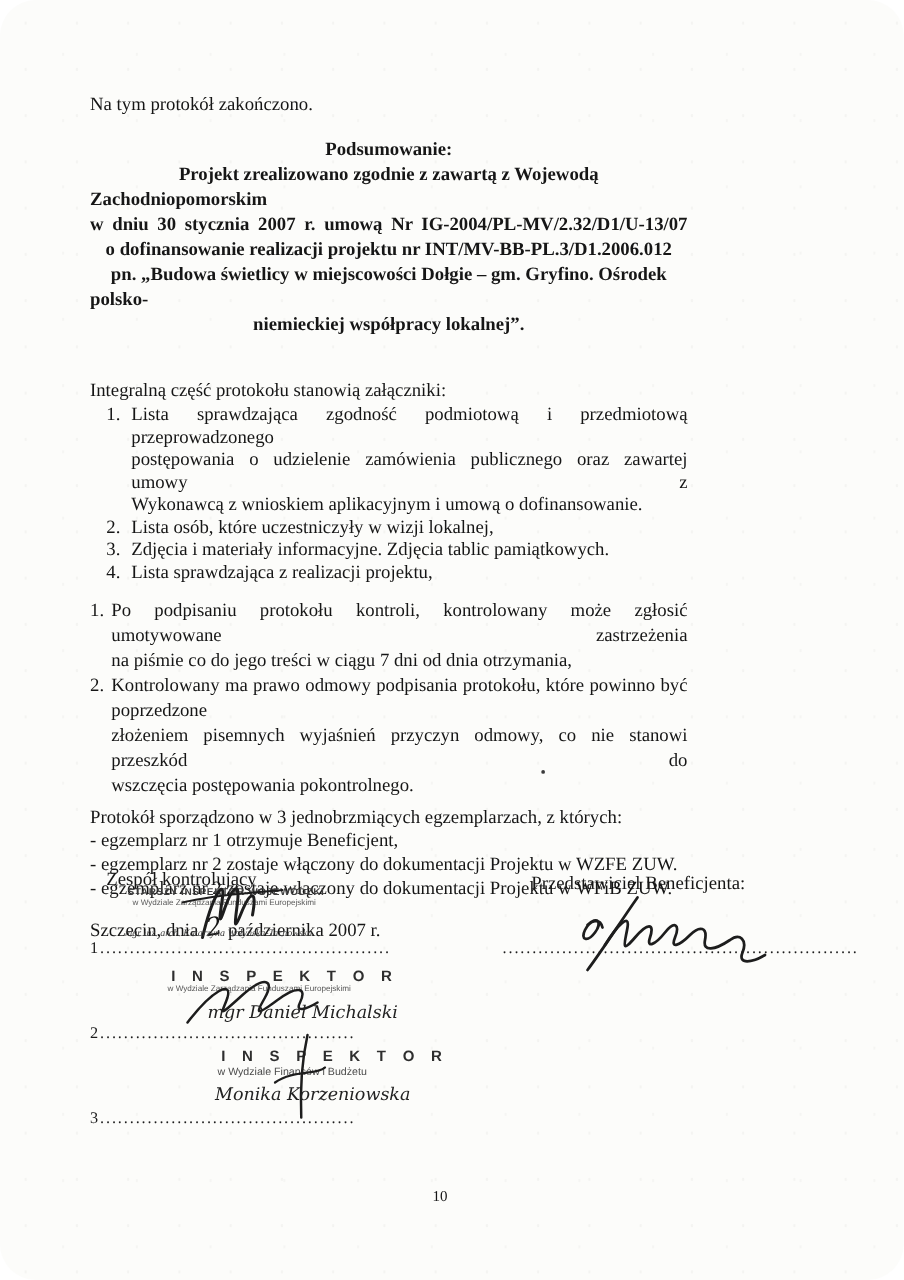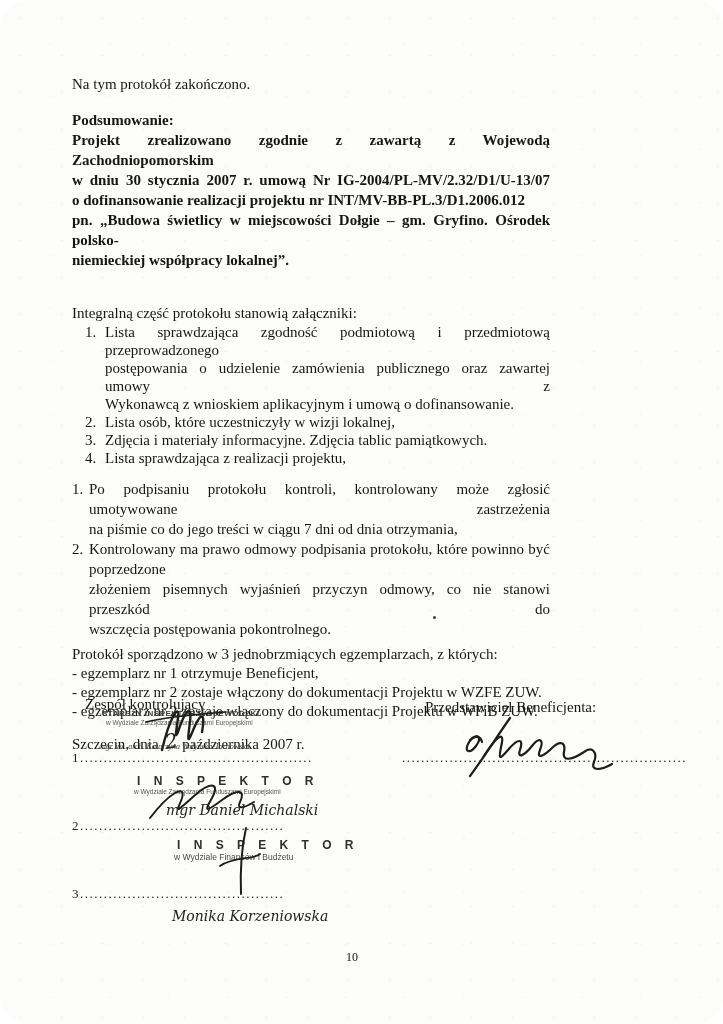--- a/index.html
+++ b/index.html
@@ -14,21 +14,21 @@
     background-position:0 0,21px 17px;
     font-family:"Liberation Serif",serif;
     color:#161616;
     overflow:hidden;
     border-radius:29px;
   }
   .content{position:absolute;left:72px;top:0;width:478px;}
   .line{font-size:15px;line-height:20px;white-space:nowrap;}
   .wrapline{font-size:15px;line-height:20px;}
   .just{white-space:normal;text-align:justify;text-align-last:justify;}
-  .bold{font-weight:bold;}
+  .bold{font-weight:bold;text-align:center;}
   .closing{margin-top:74px;}
   .summary-heading{margin-top:16px;}
   .attach-intro{margin-top:33px;}
   .list1{margin-top:0;}
   .list1 .li{position:relative;padding-left:33px;}
   .list1 .marker{position:absolute;left:13px;top:0;font-size:15px;line-height:18px;}
   .list1 .ln{font-size:15px;line-height:18px;}
   .rights-heading{margin-top:24px;}
   .rights-heading .wrapline{line-height:20px;}
   .list2{margin-top:12px;}
@@ -157,21 +157,21 @@
     <div class="abs dots" style="left:0px;top:124px;">2...........................................</div>
 
     <div class="abs stamp stamp-t3" style="left:105px;top:144px;">I N S P E K T O R</div>
     <div class="abs stamp stamp-s3" style="left:102px;top:158px;">w Wydziale Finansów i Budżetu</div>
 
     <svg class="sig-svg" style="left:138px;top:132px;" width="60" height="72" viewBox="0 0 60 72">
       <path d="M36,2 C32,20 30,44 31,68" stroke-width="2"></path>
       <path d="M10,40 C24,30 44,34 50,28" stroke-width="1.8"></path>
     </svg>
 
-    <div class="abs script-name" style="left:100px;top:174px;margin-top:40px;">Monika Korzeniowska</div>
+    <div class="abs script-name" style="left:100px;top:174px;">Monika Korzeniowska</div>
     <div class="abs dots" style="left:0px;top:192px;">3...........................................</div>
 
     <div class="abs" style="left:353px;top:5px;">Przedstawiciel Beneficjenta:</div>
 
     <svg class="sig-svg" style="left:360px;top:18px;" width="220" height="68" viewBox="0 0 220 68">
       <path d="M38,28 C46,20 50,26 44,34 C38,42 32,40 36,32 C40,24 48,22 50,30" stroke-width="2.2"></path>
       <path d="M78,6 C64,26 50,48 38,64" stroke-width="2.2"></path>
       <path d="M52,44 C62,28 72,18 70,30 C68,42 64,52 76,38 C86,26 92,26 88,38 C85,47 92,44 100,34 C108,24 112,28 108,38 C104,48 112,44 120,36 C128,28 134,30 132,40 C130,50 140,48 152,40 C160,34 166,40 162,50 C158,60 170,58 180,52" stroke-width="2.2"></path>
     </svg>
 

